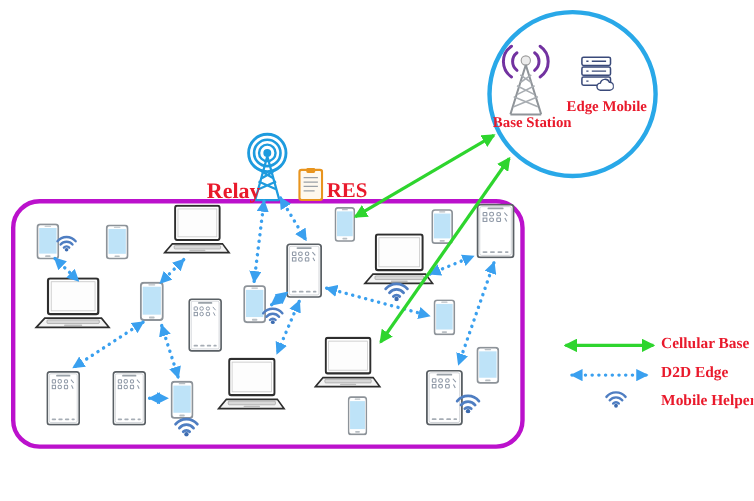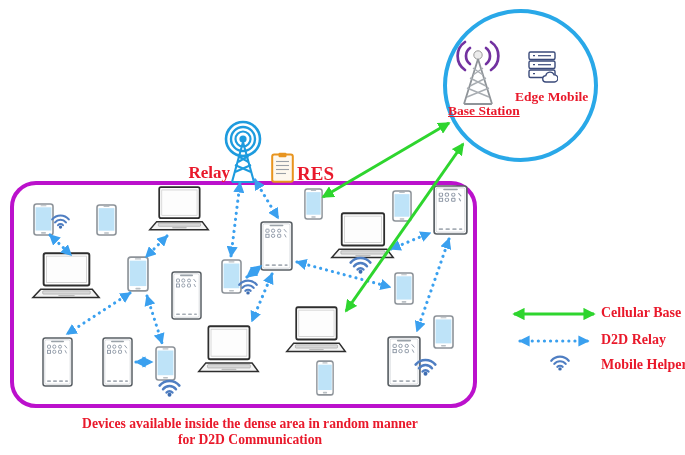--- a/index.html
+++ b/index.html
@@ -8,23 +8,23 @@
   }
   html,body{margin:0;padding:0;background:#fff;}
   #stage{position:relative;width:685px;height:455px;background:#fff;overflow:hidden;
          font-family:"Liberation Serif","DejaVu Serif",serif;}
   .abs{position:absolute;}
   #boundary{left:10px;top:181px;width:459px;height:219px;border:4.5px solid var(--purple);
             border-radius:26px;background:transparent;}
   #cloud{left:443px;top:9px;width:147px;height:145px;border:4.5px solid var(--cloud);
          border-radius:50%;background:#fff;}
   .redlab{color:var(--red);font-weight:bold;white-space:nowrap;line-height:1.05;}
-  #relay-label{left:188px;top:164px;width:42px;font-size:17px;text-align:right;}
+  #relay-label{left:188px;top:164px;width:42px;font-size:20px;text-align:right;}
   #res-label{left:297px;top:164px;font-size:19px;}
-  #bs-label{left:448px;top:104px;font-size:13.5px;text-decoration:underline;}
+  #bs-label{left:448px;top:104px;font-size:13.5px;}
   #es-label{left:515px;top:90px;font-size:13.5px;}
   .legend-label{font-size:14px;}
   #caption{left:4px;top:416px;width:492px;text-align:center;font-size:13.6px;
            font-weight:bold;color:var(--red);line-height:15.5px;}
   #links{left:0;top:0;pointer-events:none;}
   #links line.d2d{stroke:var(--blue);stroke-width:3.1;stroke-dasharray:0.1 6;stroke-linecap:round;}
   #links line.cellular{stroke:var(--green);stroke-width:3;stroke-linecap:butt;}
   .device svg,.wifi-slot svg,.icon-svg{display:block;width:100%;height:100%;}
 </style>
 </head>
@@ -452,21 +452,17 @@
       <line x1="514" y1="314" x2="594" y2="314" class="cellular" marker-start="url(#ah-cell)" marker-end="url(#ah-cell)"></line>
       <line x1="520" y1="341" x2="588" y2="341" class="d2d" marker-start="url(#ah-d2d)" marker-end="url(#ah-d2d)"></line>
     </svg>
 
   <div id="relay-label" class="abs redlab">Relay</div>
   <div id="res-label" class="abs redlab">RES</div>
   <div id="bs-label" class="abs redlab">Base Station</div>
   <div id="es-label" class="abs redlab">Edge Mobile</div>
 
   <div class="abs redlab legend-label" style="left:601px;top:306px;">Cellular Base</div>
-  <div class="abs redlab legend-label" style="left:601px;top:333px;">D2D Relay</div>
+  <div class="abs redlab legend-label" style="left:601px;top:333px;">D2D Edge</div>
   <div class="abs redlab legend-label" style="left:601px;top:358px;">Mobile Helper</div>
 
-  <div id="caption" class="abs">
-    <div>Devices available inside the dense area in random manner</div>
-    <div>for D2D Communication</div>
-  </div>
 
 </div>
 
 </body></html>

